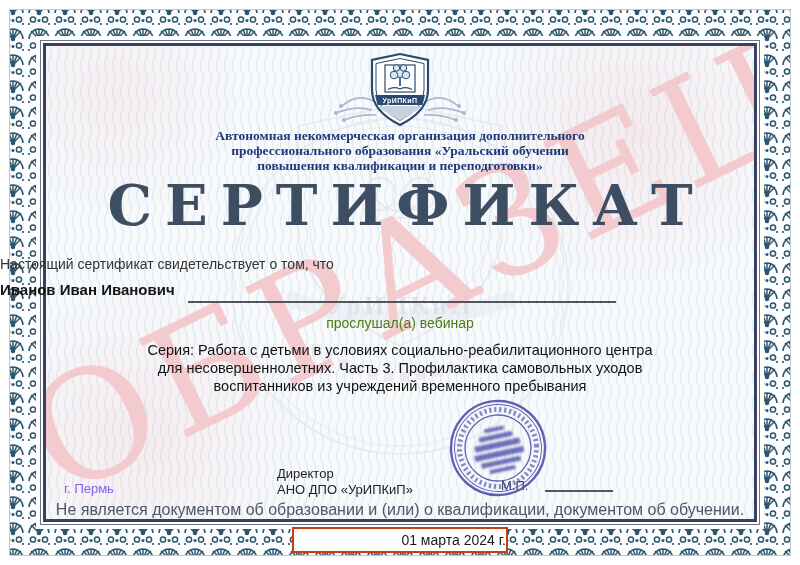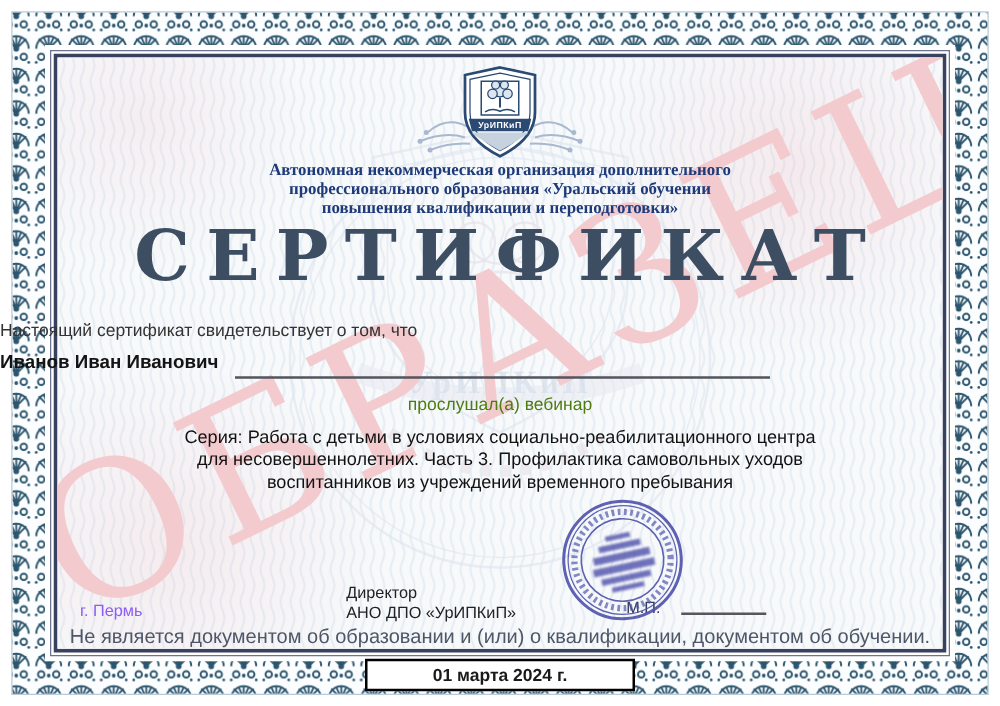--- a/index.html
+++ b/index.html
@@ -49,22 +49,22 @@
   .director{position:absolute;left:265px;top:466px;font-size:13px;
     line-height:16px;color:#222222;margin-left:12px;}
   .mp{position:absolute;left:501px;top:478px;font-size:13px;color:#343a50;}
   .sigline{position:absolute;left:545px;top:490px;width:68px;border-top:2px solid #56565e;}
   .disclaimer{position:absolute;left:0;right:0;top:501px;text-align:center;
     font-size:16px;color:#4e5668;}
   .logo-wrap{position:absolute;left:330px;top:50px;width:140px;height:80px;z-index:5;}
   .stamp-wrap{position:absolute;left:448px;top:398px;width:100px;height:100px;
     z-index:6;opacity:0.9;transform:rotate(-4deg);}
   .datebox{position:absolute;left:292px;top:527px;width:212px;height:22px;
-    background:#ffffff;border:2px solid #000000;z-index:10;
-    text-align:center;line-height:22px;font-size:14px;font-weight:bold;color:#1a1a1a;}
+    background:#ffffff;border:2px solid #c2410c;z-index:10;
+    text-align:right;line-height:22px;font-size:14px;font-weight:normal;color:#1a1a1a;}
 </style>
 </head>
 <body>
 
 <div class="cert">
 
   <svg class="abs" width="800" height="565" viewBox="0 0 800 565" style="left:0;top:0;z-index:1;">
     <defs>
       <pattern id="orn" width="26" height="26" patternUnits="userSpaceOnUse">
         <rect width="26" height="26" fill="#fbfdfe"></rect>

